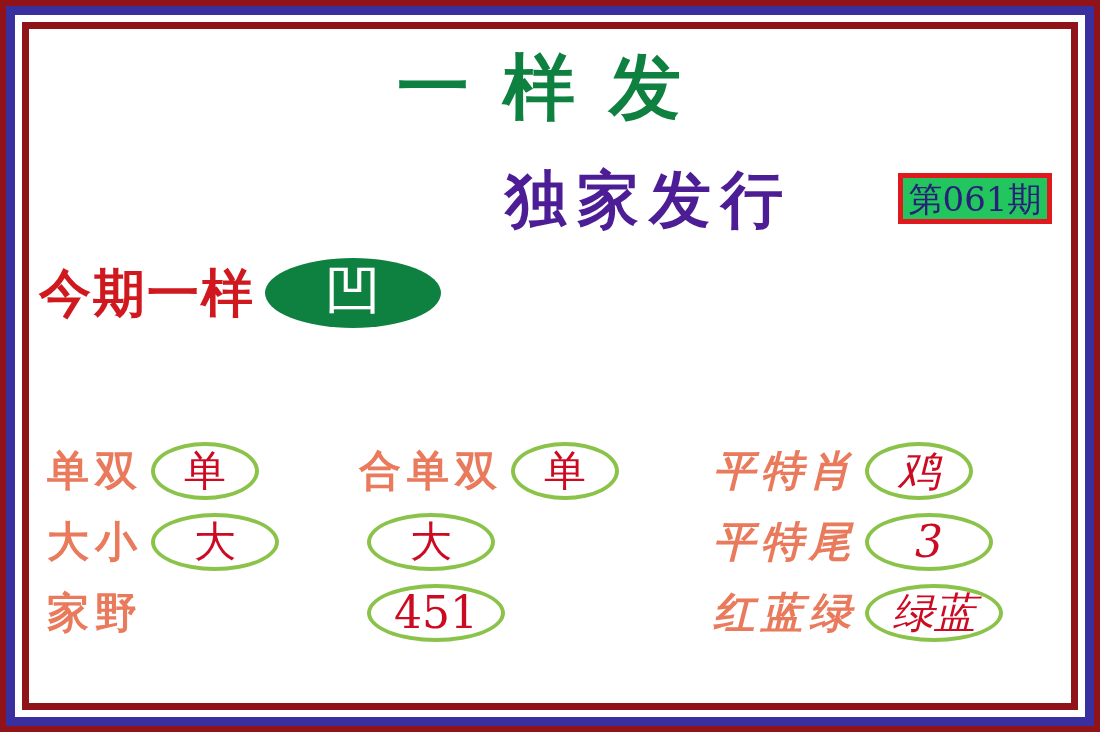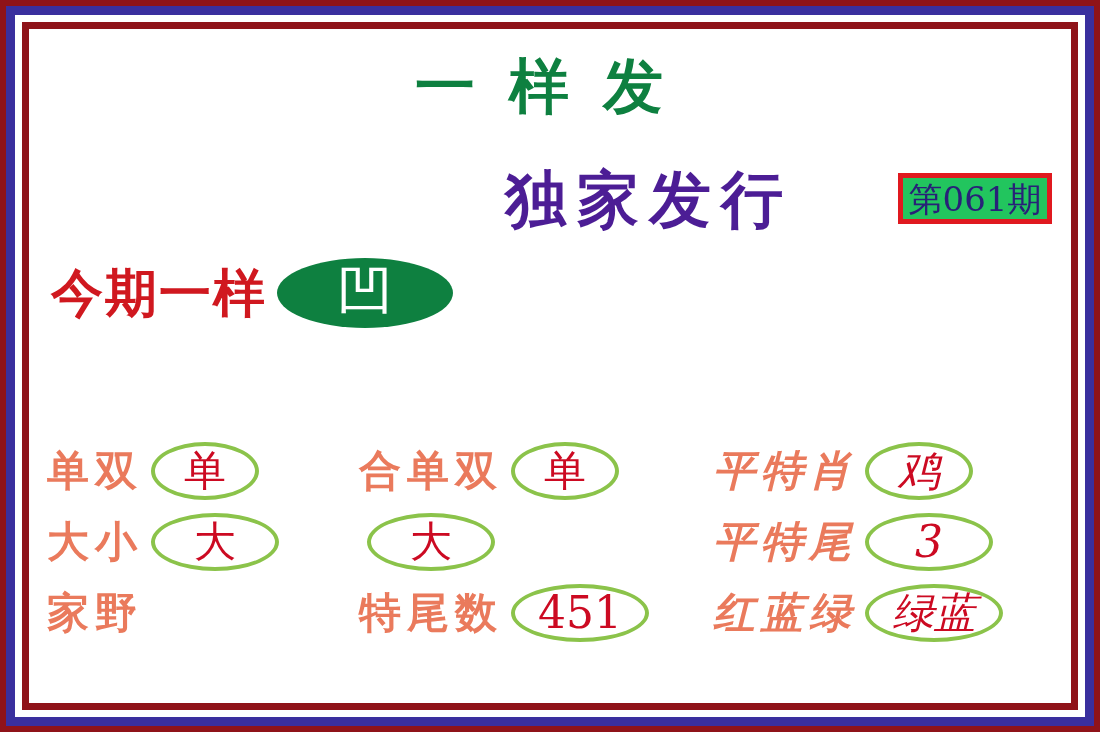--- a/index.html
+++ b/index.html
@@ -50,23 +50,23 @@
   }
 
   
   .headline {
     position: absolute;
     left: 210px;
     top: 28px;
     width: 600px;
     text-align: center;
     color: #0e8040;
-    font-family: Liberation Sans, sans-serif;
-    font-weight: bold;
-    font-size: 60px;
+    font-family: Liberation Mono, monospace;
+    font-weight: bold;
+    font-size: 72px;
     line-height: 1;
     letter-spacing: 34px;
     text-indent: 34px;
     white-space: nowrap;
   }
 
   .subline {
     position: absolute;
     left: 400px;
     top: 140px;
@@ -100,21 +100,21 @@
     font-family: "DejaVu Serif", serif;
     font-size: 34px;
     font-weight: normal;
     line-height: 1;
     white-space: nowrap;
   }
 
   
   .feature-row {
     position: absolute;
-    left: 22px;
+    left: 10px;
     top: 228px;
     height: 72px;
     display: flex;
     align-items: center;
   }
   .feature-label {
     color: #d0181f;
     font-family: "DejaVu Serif", serif;
     font-weight: bold;
     font-size: 52px;
@@ -269,21 +269,20 @@
             <span class="cell-value num">3</span>
           </span>
         </div>
       </div>
 
       <div class="result-row">
         <div class="result-cell col-a">
           <span class="cell-label">家野</span>
         </div>
         <div class="result-cell col-b">
-          <span class="cell-label">特尾数</span>
           <span class="cell-oval oval-w3">
             <span class="cell-value num">451</span>
           </span>
         </div>
         <div class="result-cell col-c">
           <span class="cell-label">红蓝绿</span>
           <span class="cell-oval oval-w3">
             <span class="cell-value">绿蓝</span>
           </span>
         </div>

